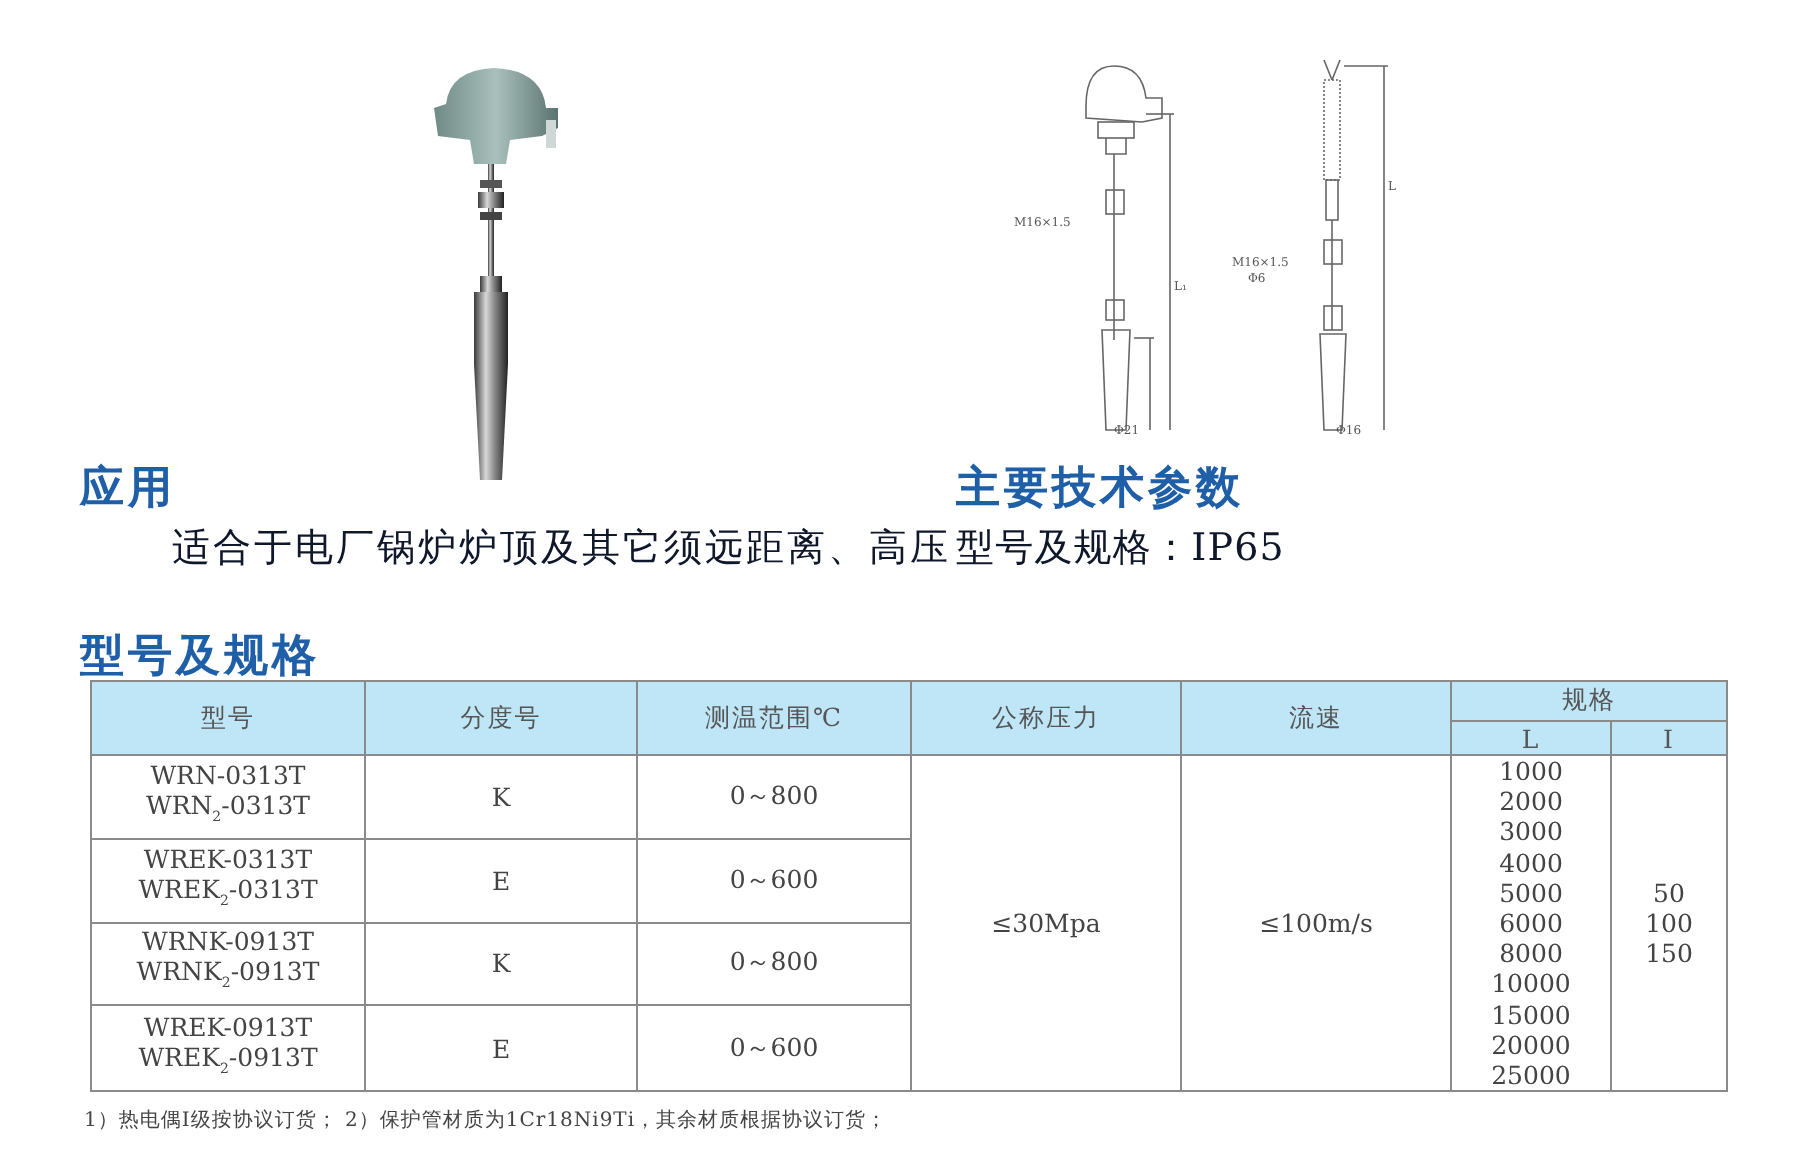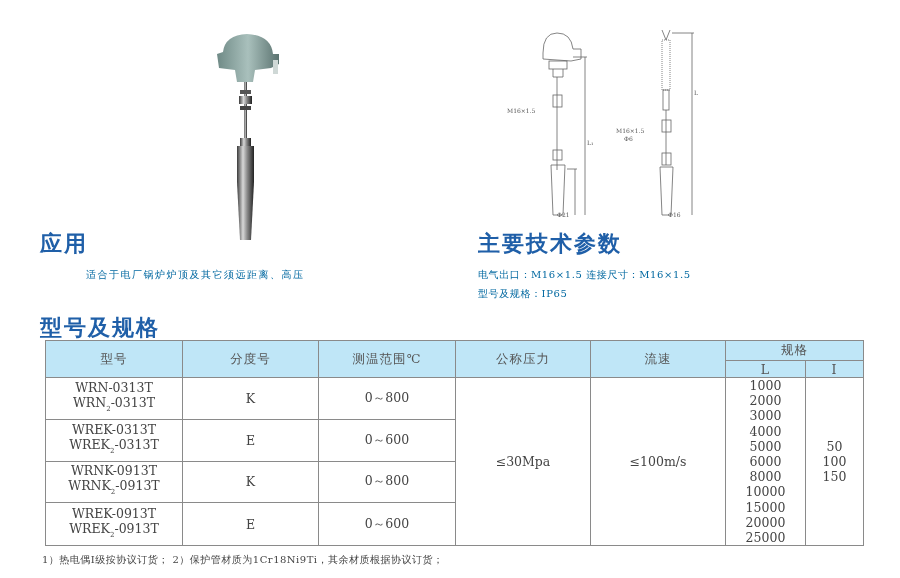--- a/index.html
+++ b/index.html
@@ -1,21 +1,21 @@
 <!DOCTYPE html>
 <html><head>
   <meta charset="utf-8">
   <style>
     html, body { margin:0; padding:0; }
     body { width:900px; height:578px; background:#ffffff; position:relative; overflow:hidden;
            font-family:"DejaVu Serif","Liberation Serif",serif; color:#333; }
     .abs { position:absolute; }
     .heading { font-family:"DejaVu Sans","Liberation Sans",sans-serif; font-weight:bold; color:#1f5fa8;
                font-size:22px; letter-spacing:2px; }
-    .body-text { font-size:10px; color:#0369a1; letter-spacing:1.5px; line-height:19px; }
+    .body-text { font-size:19px; color:#0f172a; letter-spacing:1.5px; line-height:19px; }
     table.spec { position:absolute; left:45px; top:340px; width:818px; border-collapse:collapse;
                  font-size:12.5px; color:#444; table-layout:fixed; }
     table.spec th, table.spec td { border:1.3px solid #8a8a8a; text-align:center; vertical-align:middle; padding:0; }
     table.spec th { background:#bfe6f7; font-weight:normal; color:#555; letter-spacing:1px; }
     table.spec td.model { line-height:15px;text-align:center; }
     .stack { line-height:15.2px; }
     .footnote { font-size:10px; color:#444; letter-spacing:0.5px; }
     sub { font-size:7px; }
   </style>
 </head>
@@ -82,21 +82,20 @@
   <text x="82" y="70" font-size="6" fill="#555">L</text>
 </svg>
 
 <div class="abs heading" style="left:40px;top:229px">应用</div>
 <div class="abs body-text" style="left:50px;top:265px">
   <div style="padding-left:36px">适合于电厂锅炉炉顶及其它须远距离、高压</div>
 </div>
 
 <div class="abs heading" style="left:478px;top:229px">主要技术参数</div>
 <div class="abs body-text" style="left:478px;top:265px;letter-spacing:0.6px">
-  <div>电气出口：M16×1.5  连接尺寸：M16×1.5</div>
   <div>型号及规格：IP65</div>
 </div>
 
 <div class="abs heading" style="left:40px;top:313px">型号及规格</div>
 
 <table class="spec">
   <colgroup>
     <col style="width:137px">
       <col style="width:136px">
       <col style="width:137px">

